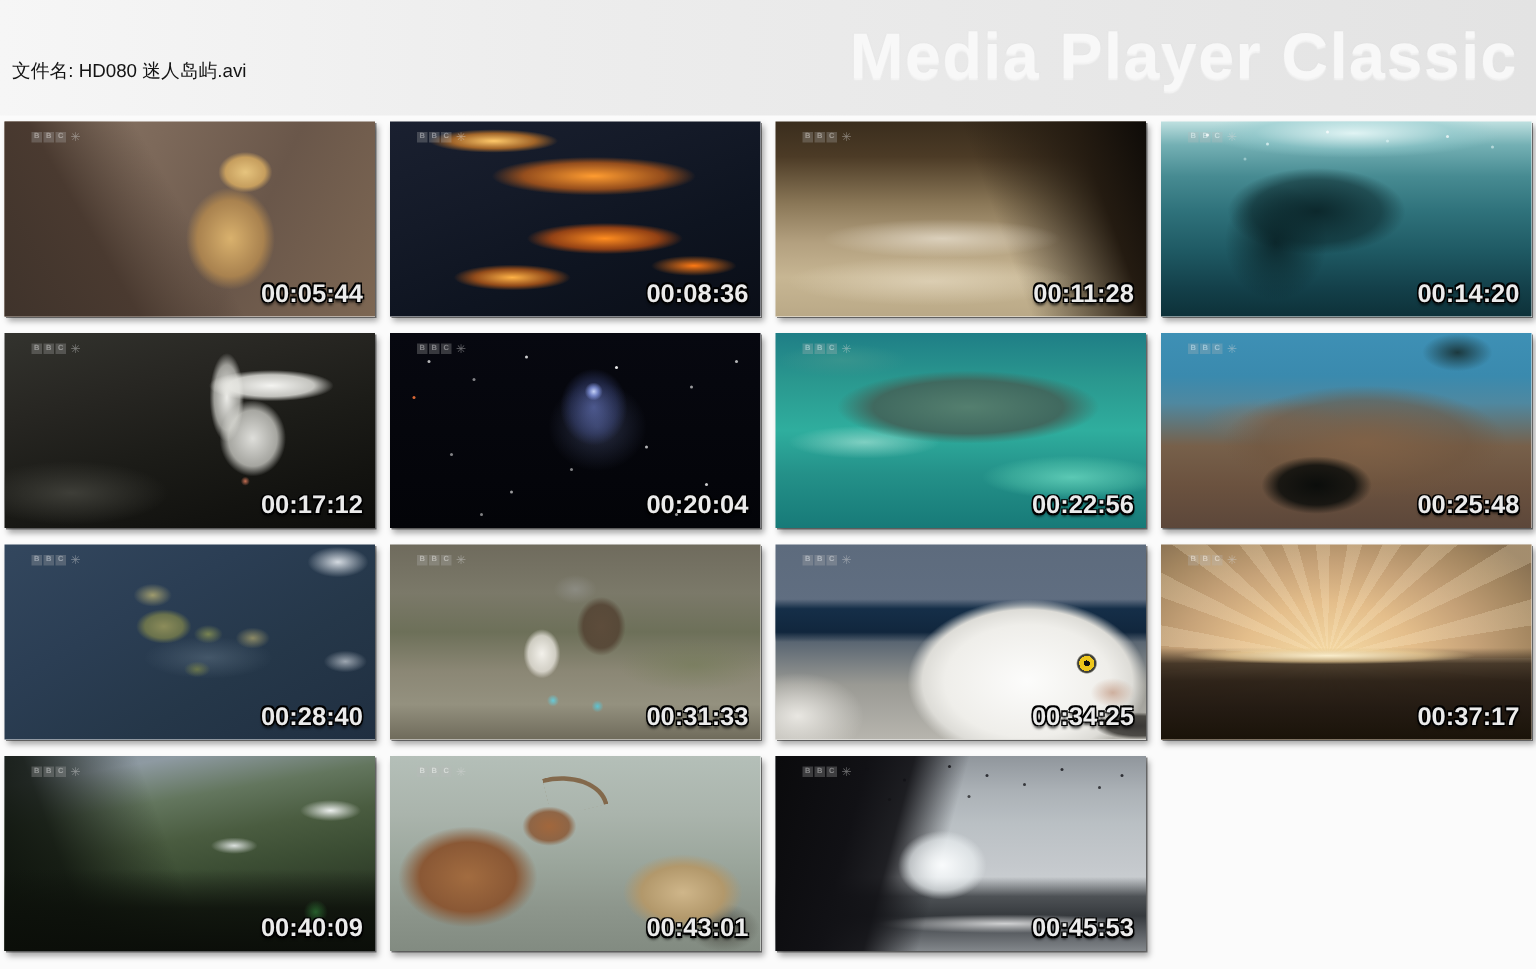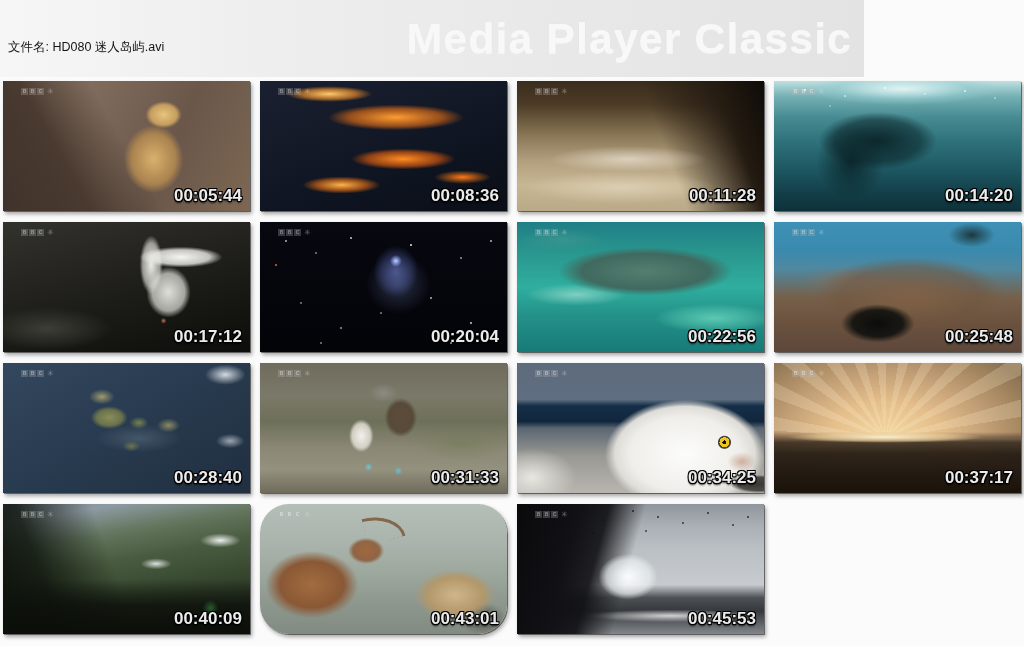--- a/index.html
+++ b/index.html
@@ -4,21 +4,21 @@
 <style>
   html,body{margin:0;padding:0;}
   body{
     width:1024px;height:646px;overflow:hidden;
     background:#fbfbfb;
     font-family:"Liberation Sans", sans-serif;
     position:relative;
   }
   
   .header{
-    position:relative;width:864px;height:77px;
+    position:relative;width:1024px;height:77px;
     background:linear-gradient(90deg,#f6f6f6 0%,#ededed 35%,#e3e3e3 100%);
   }
   .file-info{
     position:absolute;left:8px;top:7px;
     font-size:12.5px;line-height:16px;color:#141414;
     white-space:pre;
   }
   .mpc-watermark{
     position:absolute;right:12px;top:14px;
     font-size:43px;font-weight:bold;letter-spacing:1px;
@@ -157,21 +157,21 @@
     radial-gradient(ellipse 20px 7px at 62% 46%, rgba(246,249,251,.85), rgba(246,249,251,0) 78%),
     radial-gradient(circle 8px at 84% 80%, rgba(60,165,72,.5), rgba(60,165,72,0) 100%),
     linear-gradient(180deg, rgba(0,0,0,0) 58%, rgba(13,17,11,.85) 78%, #0b0e09 100%),
     linear-gradient(70deg, #0e130d 0%, rgba(14,19,13,.85) 20%, rgba(14,19,13,0) 46%),
     linear-gradient(170deg,#83909a 0%,#8e9aa2 12%,#63765e 28%,#4a5c40 44%,#3c4e34 58%,#2e3c28 74%,#1e2819 100%);}
   .scene-goat{background:
     radial-gradient(ellipse 50px 32px at 79% 70%, #cfb68a, #b2986b 55%, rgba(178,152,107,0) 80%),
     radial-gradient(ellipse 58px 42px at 21% 62%, #a26c40, #8a5835 55%, rgba(138,88,53,0) 80%),
     radial-gradient(ellipse 22px 16px at 43% 36%, #a2673c, rgba(138,88,53,.85) 60%, rgba(138,88,53,0) 82%),
     radial-gradient(ellipse 30px 20px at 90% 88%, rgba(40,34,26,.6), rgba(40,34,26,0) 80%),
-    linear-gradient(180deg,#b4bfb8 0%,#aab4ac 30%,#9ba69c 55%,#8d968c 78%,#828b81 100%); border-radius: 29px;}
+    linear-gradient(180deg,#b4bfb8 0%,#aab4ac 30%,#9ba69c 55%,#8d968c 78%,#828b81 100%);}
   .scene-goat::after{content:"";position:absolute;left:104px;top:10px;width:36px;height:24px;
     border:3px solid rgba(120,86,50,.8);border-bottom:none;border-left:none;
     border-radius:0 100% 0 0;transform:rotate(-14deg);}
   .scene-cliff-surf{background:
     radial-gradient(ellipse 36px 28px at 45% 56%, rgba(250,252,253,.98), rgba(236,241,243,.65) 60%, rgba(236,241,243,0) 82%),
     linear-gradient(105deg, #0a0a0c 0%, #111115 22%, rgba(17,17,21,.92) 33%, rgba(17,17,21,0) 46%),
     radial-gradient(ellipse 110px 8px at 62% 86%, rgba(255,255,255,.75), rgba(255,255,255,0) 78%),
     linear-gradient(180deg, rgba(0,0,0,0) 62%, rgba(42,46,50,.78) 72%, rgba(32,36,40,.88) 82%, rgba(66,70,75,.8) 92%, rgba(95,100,105,.7) 100%),
     linear-gradient(180deg,#90969c 0%,#abb1b6 18%,#bac0c4 35%,#c4c8cc 55%,#ced2d5 75%,#d7dadc 100%);}
   .scene-cliff-surf::after{content:"";position:absolute;left:0;top:0;width:2px;height:2px;border-radius:50%;

